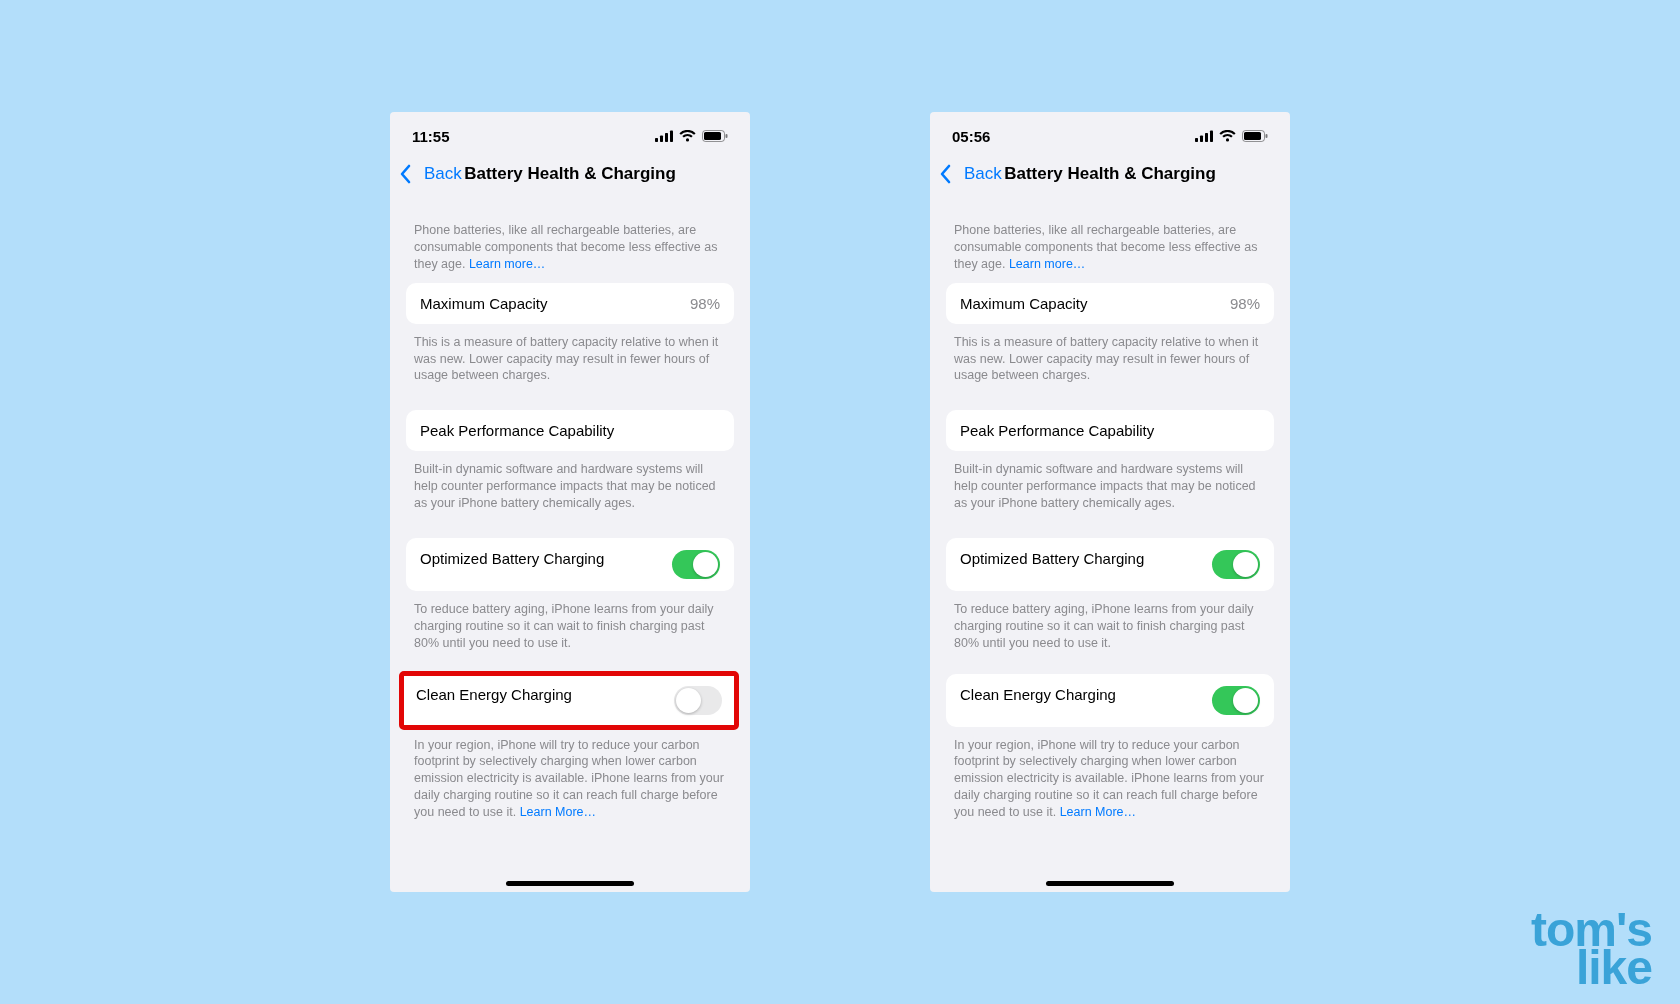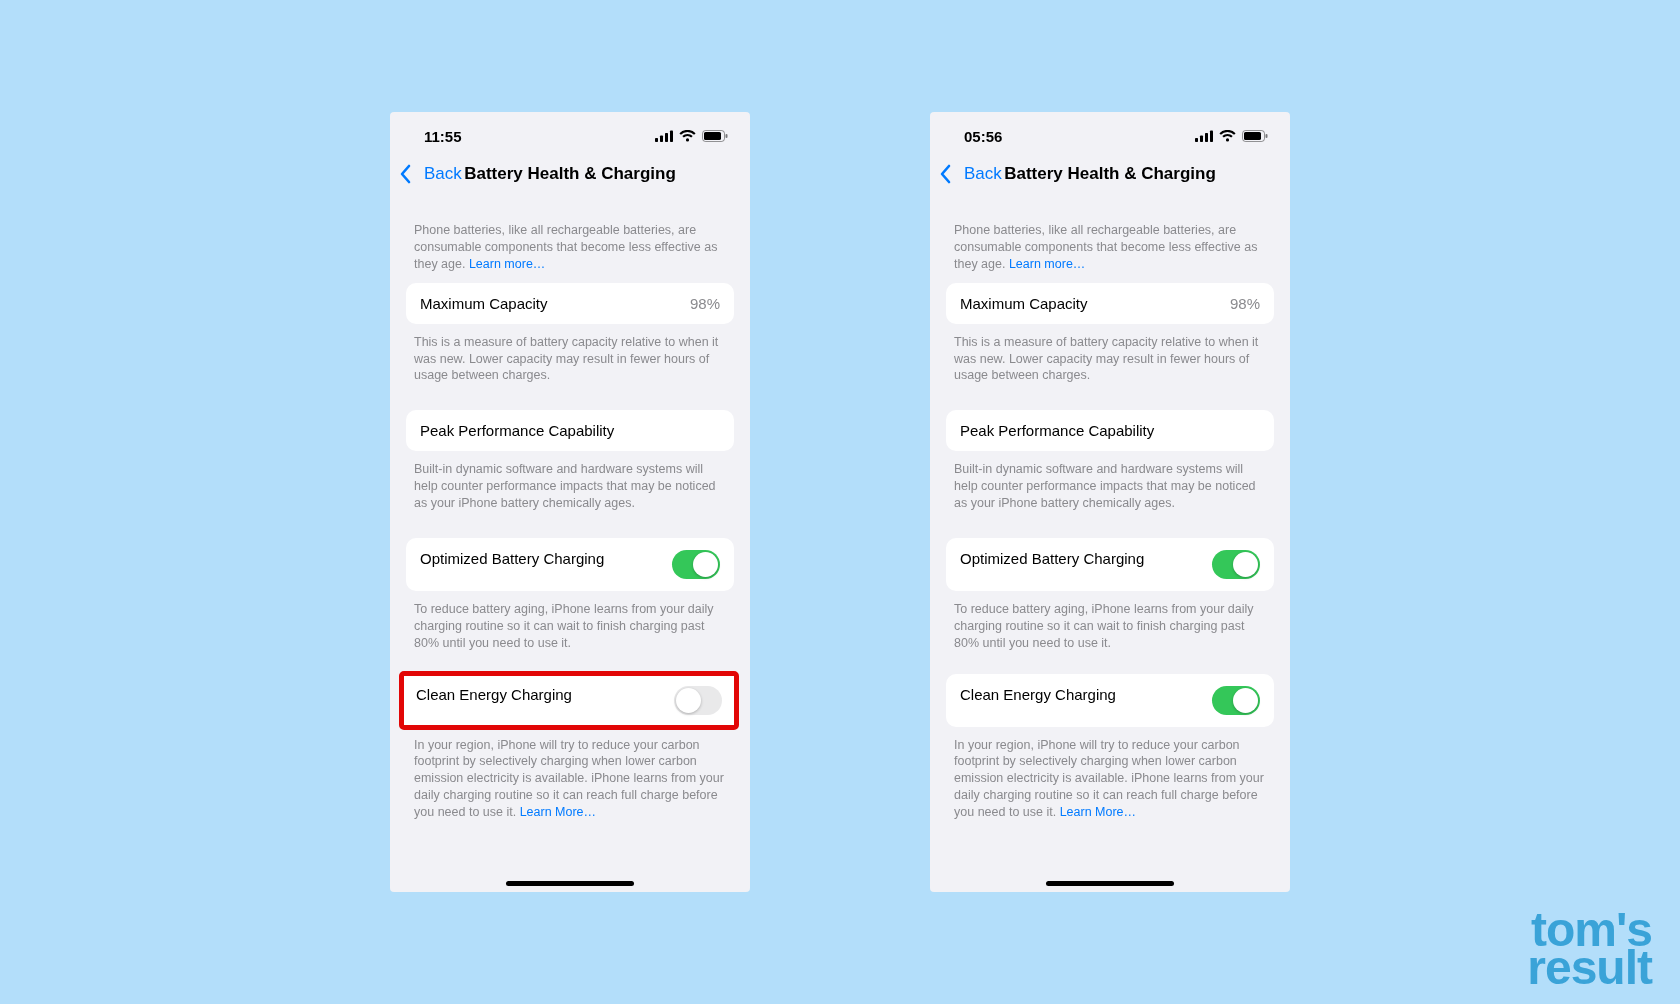--- a/index.html
+++ b/index.html
@@ -36,21 +36,20 @@
   }
   .status-bar {
     height: 40px;
     display: flex;
     justify-content: space-between;
     align-items: center;
     padding: 8px 22px 0;
     font-weight: 600;
     font-size: 15px;
     color: #000;
-    margin-left: 12px;
   }
   .status-icons { display: flex; align-items: center; gap: 6px; }
   .navbar {
     height: 44px;
     display: flex;
     align-items: center;
     position: relative;
     padding: 0 8px;
   }
   .back-btn {
@@ -277,14 +276,14 @@
         <span>In your region, iPhone will try to reduce your carbon footprint by selectively charging when lower carbon emission electricity is available. iPhone learns from your daily charging routine so it can reach full charge before you need to use it. </span><span class="link">Learn More…</span>
       </div>
     </div>
     <div class="home-indicator"></div>
   </div>
 
 </div>
 
 <div class="watermark">
   <div class="l1"><span>tom's</span></div>
-  <div class="l2">result</div>
+  <div class="l2">like</div>
 </div>
 
 </body></html>

